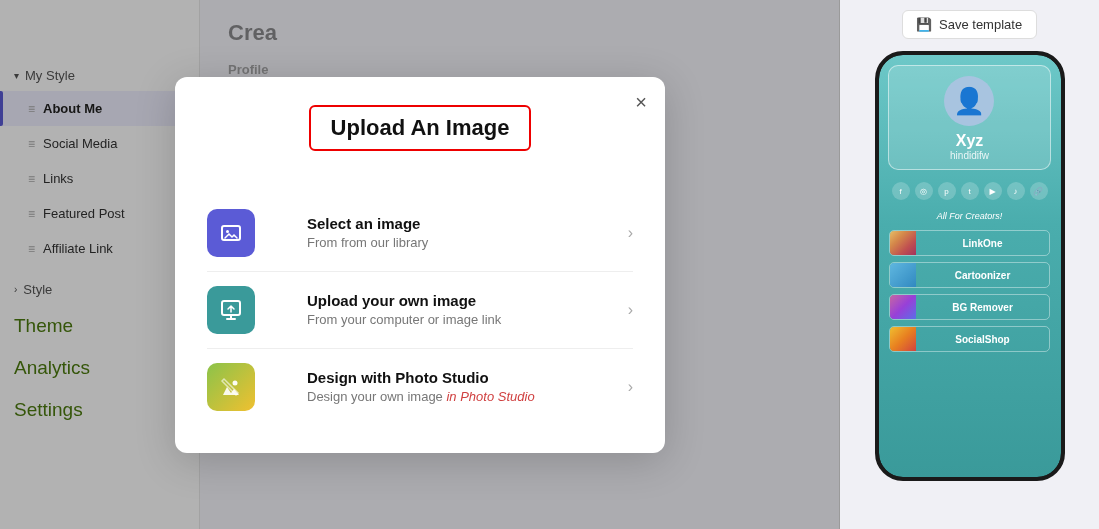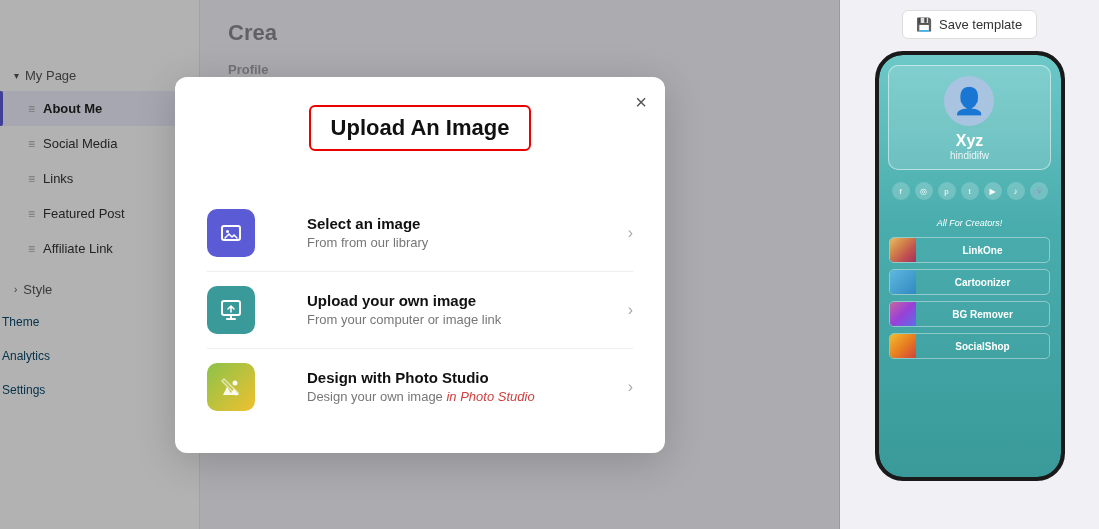--- a/index.html
+++ b/index.html
@@ -56,23 +56,23 @@
       width: 3px;
       background: #5b5bd6;
       border-radius: 0 2px 2px 0;
     }
     .sidebar-item .drag-icon {
       margin-right: 8px;
       color: #aaa;
       font-size: 12px;
     }
     .sidebar-plain-item {
-      padding: 10px 14px 10px 2px;
-      font-size: 12px;
-      color: #0c4a6e;
+      padding: 10px 14px 10px 14px;
+      font-size: 19px;
+      color: #4d7c0f;
       cursor: pointer;
     }
 
     
     .preview-panel {
       position: absolute;
       right: 0; top: 0;
       width: 260px;
       height: 529px;
       background: #f0f0f5;
@@ -162,21 +162,21 @@
       border-radius: 50%;
       display: flex;
       align-items: center;
       justify-content: center;
       font-size: 8px;
       color: white;
     }
     .phone-tag {
       font-size: 9px;
       color: white;
-      margin: 12px 0 6px;
+      margin: 5px 0 6px;
       font-style: italic;
     }
     .phone-link-btn {
       width: 88%;
       height: 26px;
       border-radius: 5px;
       margin: 3px auto;
       display: flex;
       align-items: center;
       overflow: hidden;
@@ -327,21 +327,21 @@
       font-size: 28px;
       color: #7a9ab5;
     }
   </style>
 </head>
 <body>
 
 <aside class="sidebar">
   <div class="sidebar-section-header">
     <span class="chevron">▾</span>
-    <span>My Page</span>
+    <span>My Style</span>
   </div>
 
   <div class="sidebar-item active">
     <span class="drag-icon">≡</span>
     <span>About Me</span>
   </div>
   <div class="sidebar-item">
     <span class="drag-icon">≡</span>
     <span>Social Media</span>
   </div>

